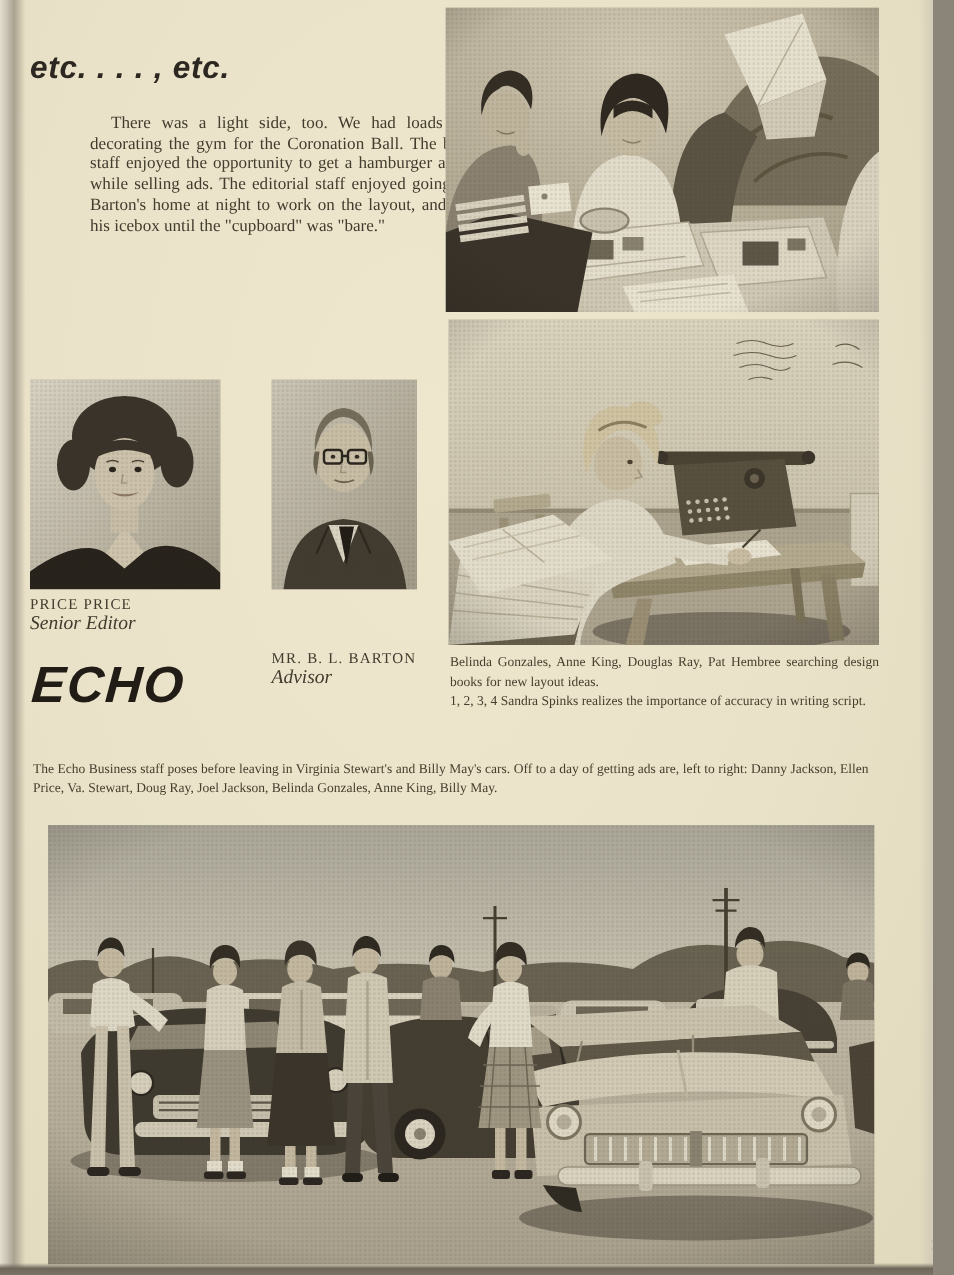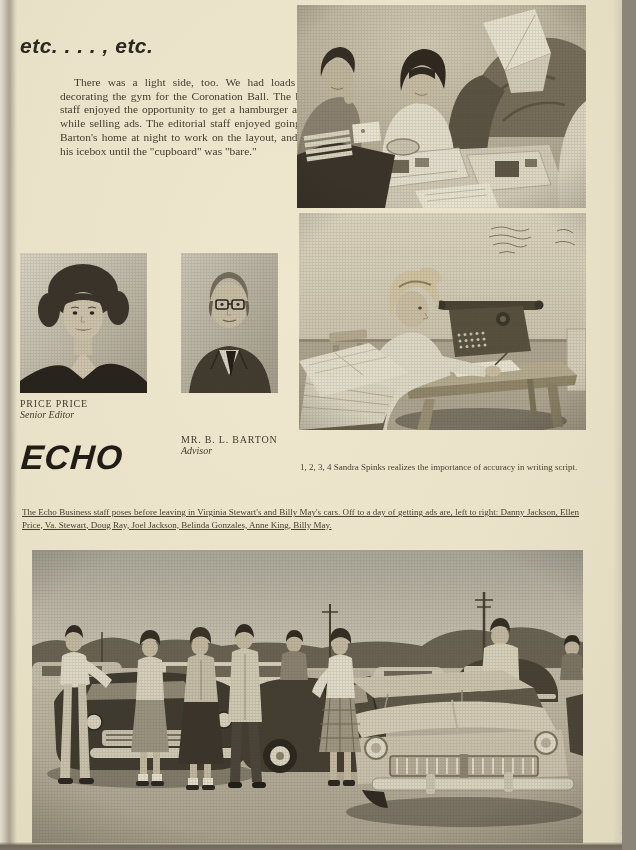--- a/index.html
+++ b/index.html
@@ -22,30 +22,30 @@
   .article{position:absolute;left:20px;top:76px;width:274px;
     font-size:11.4px;line-height:13.7px;text-align:justify;color:#433b2d;margin-left:40px;}
   .article p{margin:0;text-indent:14px;}
   .photo{position:absolute;overflow:hidden;background:#c2baa6;}
   .halftone{position:absolute;inset:0;pointer-events:none;
     background-image:radial-gradient(rgba(58,48,32,.09) 1px, transparent 1.2px);
     background-size:3px 3px;}
   .photo svg{display:block;}
   .portrait-caption{position:absolute;width:160px;color:#423b2e;}
   .portrait-name{font-size:10px;letter-spacing:.8px;line-height:11px;}
-  .portrait-role{font-size:10px;font-style:italic;line-height:11px;}
+  .portrait-role{font-size:13px;font-style:italic;line-height:11px;}
   .echo-heading{
     position:absolute;left:21px;top:438px;
     font-family:"Liberation Sans", sans-serif;font-weight:bold;font-style:italic;
     font-size:34px;letter-spacing:1px;color:#211c15;transform:skewX(-4deg);
   }
   .caption{color:#473f2e;font-size:9px;line-height:12.5px;}
   .caption-layout{position:absolute;left:300px;top:435px;width:286px;text-align:justify;}
   .caption-script{position:absolute;left:300px;top:461px;width:300px;}
-  .caption-cars{position:absolute;left:22px;top:506px;width:557px;text-align:justify;text-decoration:underline;}
+  .caption-cars{position:absolute;left:22px;top:506px;width:557px;text-align:justify;}
   .page-number{position:absolute;left:604px;top:824px;
     font-family:"Liberation Sans", sans-serif;font-weight:bold;font-size:11px;color:#2b261e;letter-spacing:1px;margin-left:16px;}
 </style>
 </head>
 <body>
 
 <div class="page">
 
   <div class="page-title">etc. . . . , etc.</div>
 
@@ -274,20 +274,21 @@
         <path d="M4,170 L94,184 M2,182 L90,192 M2,194 L86,200" stroke="#b7ae97" stroke-width="1" fill="none"></path>
         <polygon points="0,148 70,130 110,160 22,184" fill="#e3ddcb"></polygon>
         <path d="M36,140 L64,162" stroke="#b7ae97" stroke-width="1"></path>
         <path d="M10,152 L78,136 M16,160 L88,144" stroke="#c8c1ab" stroke-width="1"></path>
       </g>
       <rect width="287" height="217" fill="url(#vg2)"></rect>
     </svg>
     <div class="halftone"></div>
   </div>
 
+  <div class="caption caption-layout">Belinda Gonzales, Anne King, Douglas Ray, Pat Hembree searching design books for new layout ideas.</div>
   <div class="caption caption-script">1, 2, 3, 4 Sandra Spinks realizes the importance of accuracy in writing script.</div>
   <div class="caption caption-cars">The Echo Business staff poses before leaving in Virginia Stewart's and Billy May's cars. Off to a day of getting ads are, left to right: Danny Jackson, Ellen Price, Va. Stewart, Doug Ray, Joel Jackson, Belinda Gonzales, Anne King, Billy May.</div>
 
   <div class="photo" style="left:32px;top:550px;width:551px;height:293px;">
     <svg width="551" height="293" viewBox="0 0 551 293">
       <defs>
         <linearGradient id="gSky" x1="0" y1="0" x2="0" y2="1">
           <stop offset="0" stop-color="#aaa698"></stop>
             <stop offset="1" stop-color="#cac4b2"></stop>
         </linearGradient>

